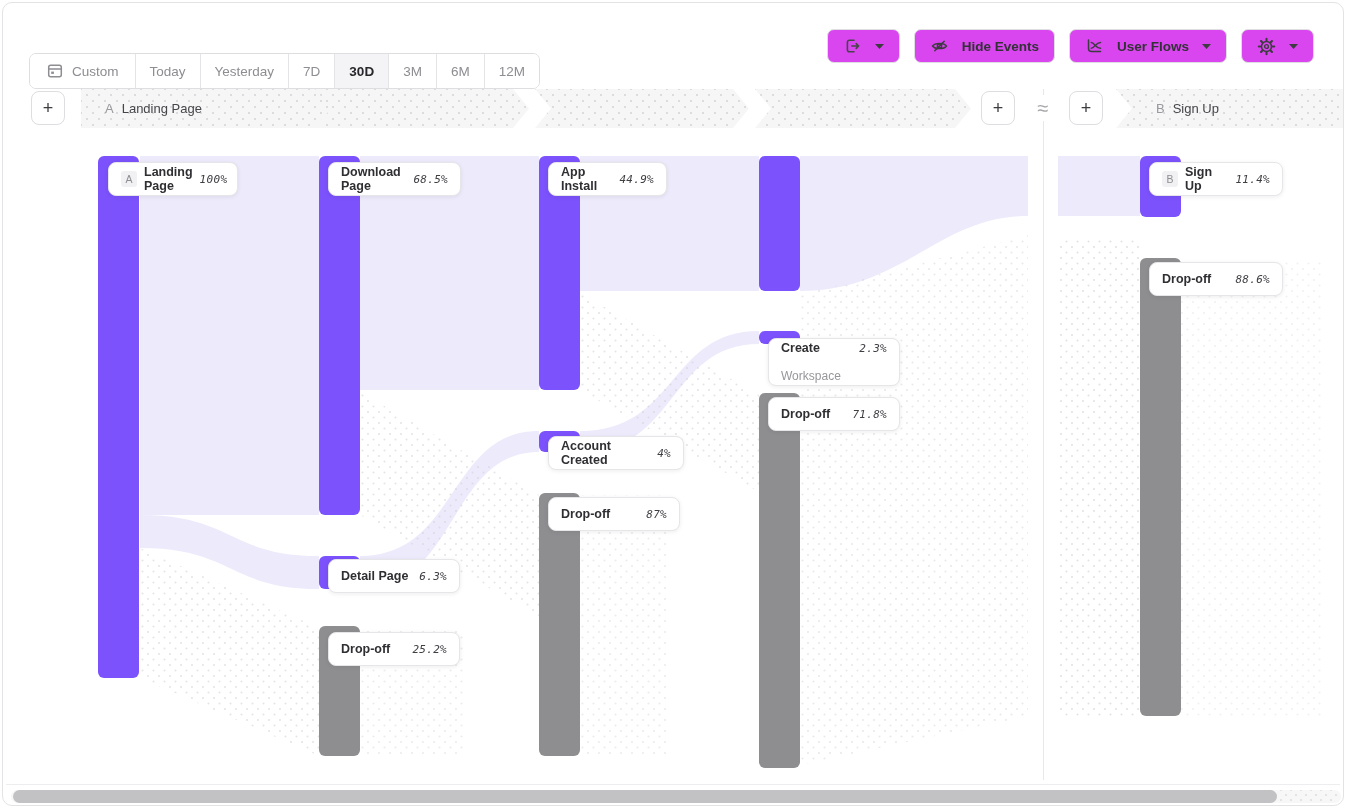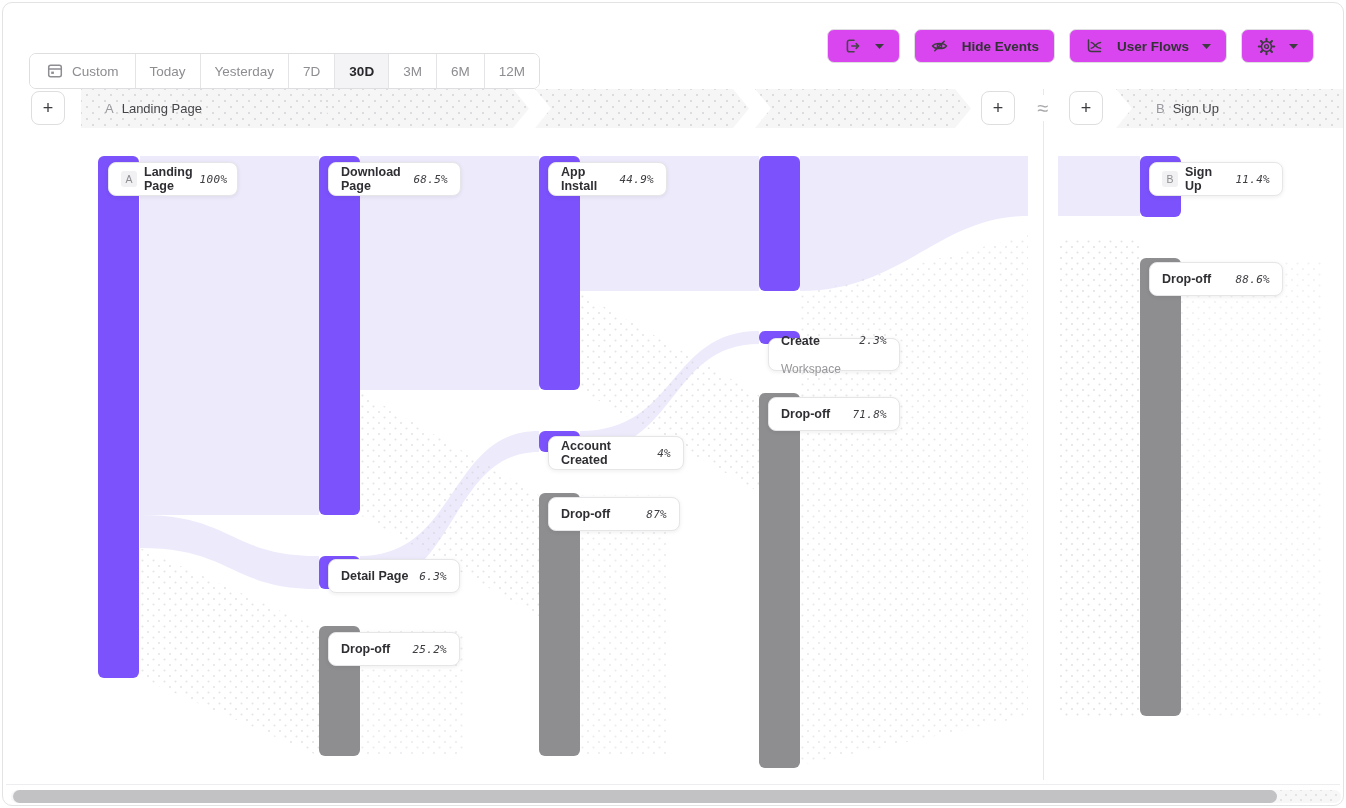--- a/index.html
+++ b/index.html
@@ -47,21 +47,21 @@
   
   .flow-svg{position:absolute;left:0;top:0;z-index:1;}
   .labels-layer{position:absolute;inset:0;z-index:5;pointer-events:none;}
   .node-card{position:absolute;background:#fff;border:1px solid #e6e6e8;border-radius:8px;
     box-shadow:0 1px 4px rgba(20,20,30,.08);height:34px;box-sizing:border-box;
     display:flex;flex-direction:column;justify-content:center;padding:0 12px;
     font-size:12.5px;font-weight:700;color:#2f2f33;pointer-events:auto;cursor:pointer;}
   .node-card .row1{display:flex;align-items:center;gap:7px;width:100%;}
   .node-card .pct{margin-left:auto;font-family:"DejaVu Sans Mono",monospace;font-weight:400;
     font-size:11px;color:#3e3e43;letter-spacing:.3px;white-space:nowrap;font-style:italic;}
-  .node-card.two{height:33px;gap:15px;}
+  .node-card.two{height:48px;gap:15px;}
   .node-card .sub{font-weight:500;color:#97979b;font-size:12px;line-height:13px;}
   .badge{width:16px;height:16px;border-radius:3px;background:#f1f1f3;color:#8d8d92;
     font-size:10.5px;font-weight:500;display:flex;align-items:center;justify-content:center;flex:none;}
 
   
   .canvas-rule{position:absolute;left:3px;right:3px;top:781px;height:1px;background:#ededef;}
   .scroll-track{position:absolute;left:8px;top:787px;width:1330px;height:13px;border-radius:7px;
     background-color:#f7f7f8;
     background-image:radial-gradient(circle,#e3e3e6 1px,transparent 1.3px),
                      radial-gradient(circle,#e3e3e6 1px,transparent 1.3px);

